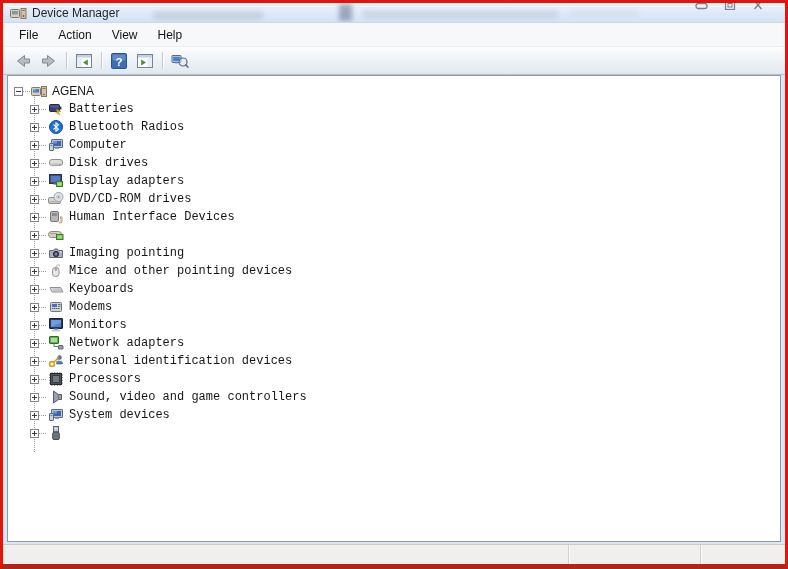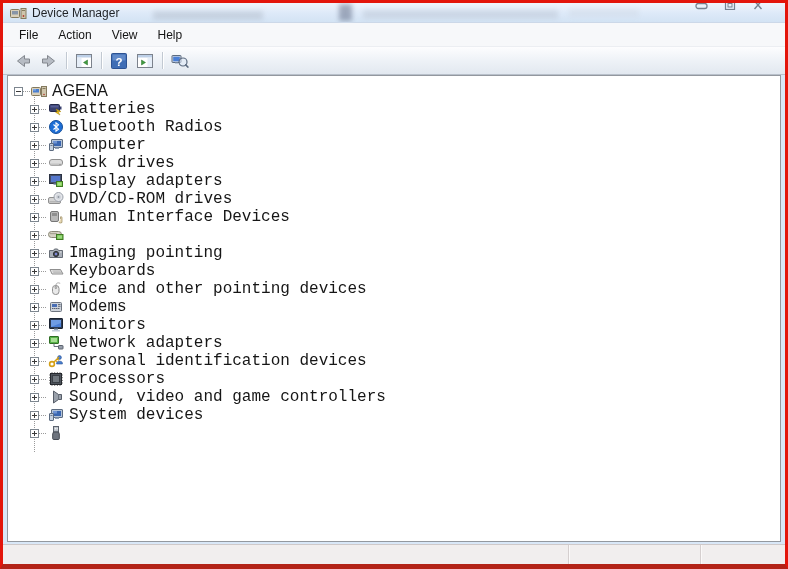--- a/index.html
+++ b/index.html
@@ -67,21 +67,21 @@
   .expander::before{content:"";position:absolute;left:1px;right:1px;top:3px;height:1px;background:#3a3a3a;}
   .expander.plus::after{content:"";position:absolute;top:1px;bottom:1px;left:3px;width:1px;background:#3a3a3a;}
   .dots{
     height:1px;flex:none;align-self:center;
     background-image:repeating-linear-gradient(to right,#9a9a9a 0 1px,transparent 1px 2px);
   }
   .tree-row.root .dots{width:7px;}
   .tree-row.child .dots{width:8px;}
   .node-icon{width:18px;height:16px;flex:none;margin-right:4px;}
   .node-icon svg{width:16px;height:16px;display:block;margin:0 auto;}
-  .node-label{font-size:16px;color:#161616;white-space:nowrap;}
+  .node-label{font-size:12px;color:#161616;white-space:nowrap;}
   
   .statusbar{
     height:19px;flex:none;background:#f1eeee;border-top:1px solid #cfc9c9;
     display:flex;align-items:stretch;
   }
   .status-pane{box-sizing:border-box;}
   .status-pane.p1{flex:1;}
   .status-pane.p2{width:131px;}
   .status-pane.p3{width:84px;}
   .status-sep{width:1px;background:#d5cfcf;box-shadow:1px 0 0 #fbf9f9;}
@@ -324,38 +324,38 @@
                 <rect x="12" y="6.5" width="1.5" height="1" fill="#e8e8e8"></rect>
               </svg>
             </span>
             <span class="node-label">Imaging pointing</span>
           </div>
           <div class="tree-row child">
             <span class="expander plus"></span>
             <span class="dots"></span>
             <span class="node-icon">
               <svg viewBox="0 0 16 16">
-                <path d="M2 6.5 L12.5 6.5 L15 11 L4 11 Z" fill="#e4e4e4" stroke="#8f8f8f"></path>
-                <path d="M4.5 8 h8 M5.2 9.3 h8.6" stroke="#aaa" stroke-width="0.8"></path>
-              </svg>
-            </span>
-            <span class="node-label">Keyboards</span>
-          </div>
-          <div class="tree-row child">
-            <span class="expander plus"></span>
-            <span class="dots"></span>
-            <span class="node-icon">
-              <svg viewBox="0 0 16 16">
                 <rect x="4.5" y="4.5" width="6.5" height="9" rx="3" fill="#e9e9e9" stroke="#8f8f8f"></rect>
                 <line x1="7.8" y1="4.5" x2="7.8" y2="8" stroke="#8f8f8f" stroke-width="0.8"></line>
                 <rect x="7" y="5.5" width="1.6" height="2.2" rx="0.8" fill="#c4c4c4" stroke="#8f8f8f" stroke-width="0.6"></rect>
                 <path d="M7.8 4.5 C7.8 2 10 1.3 12.2 2.3" fill="none" stroke="#9a9a9a" stroke-width="0.8"></path>
               </svg>
             </span>
             <span class="node-label">Mice and other pointing devices</span>
+          </div>
+          <div class="tree-row child">
+            <span class="expander plus"></span>
+            <span class="dots"></span>
+            <span class="node-icon">
+              <svg viewBox="0 0 16 16">
+                <path d="M2 6.5 L12.5 6.5 L15 11 L4 11 Z" fill="#e4e4e4" stroke="#8f8f8f"></path>
+                <path d="M4.5 8 h8 M5.2 9.3 h8.6" stroke="#aaa" stroke-width="0.8"></path>
+              </svg>
+            </span>
+            <span class="node-label">Keyboards</span>
           </div>
           <div class="tree-row child">
             <span class="expander plus"></span>
             <span class="dots"></span>
             <span class="node-icon">
               <svg viewBox="0 0 16 16">
                 <rect x="2.5" y="3.5" width="11" height="9" rx="1" fill="#cdd3db" stroke="#6e7580"></rect>
                 <rect x="4" y="5" width="5" height="3" fill="#4a6fb5"></rect>
                 <g fill="#5a6170">
                   <rect x="10" y="5" width="2.5" height="0.9"></rect>

